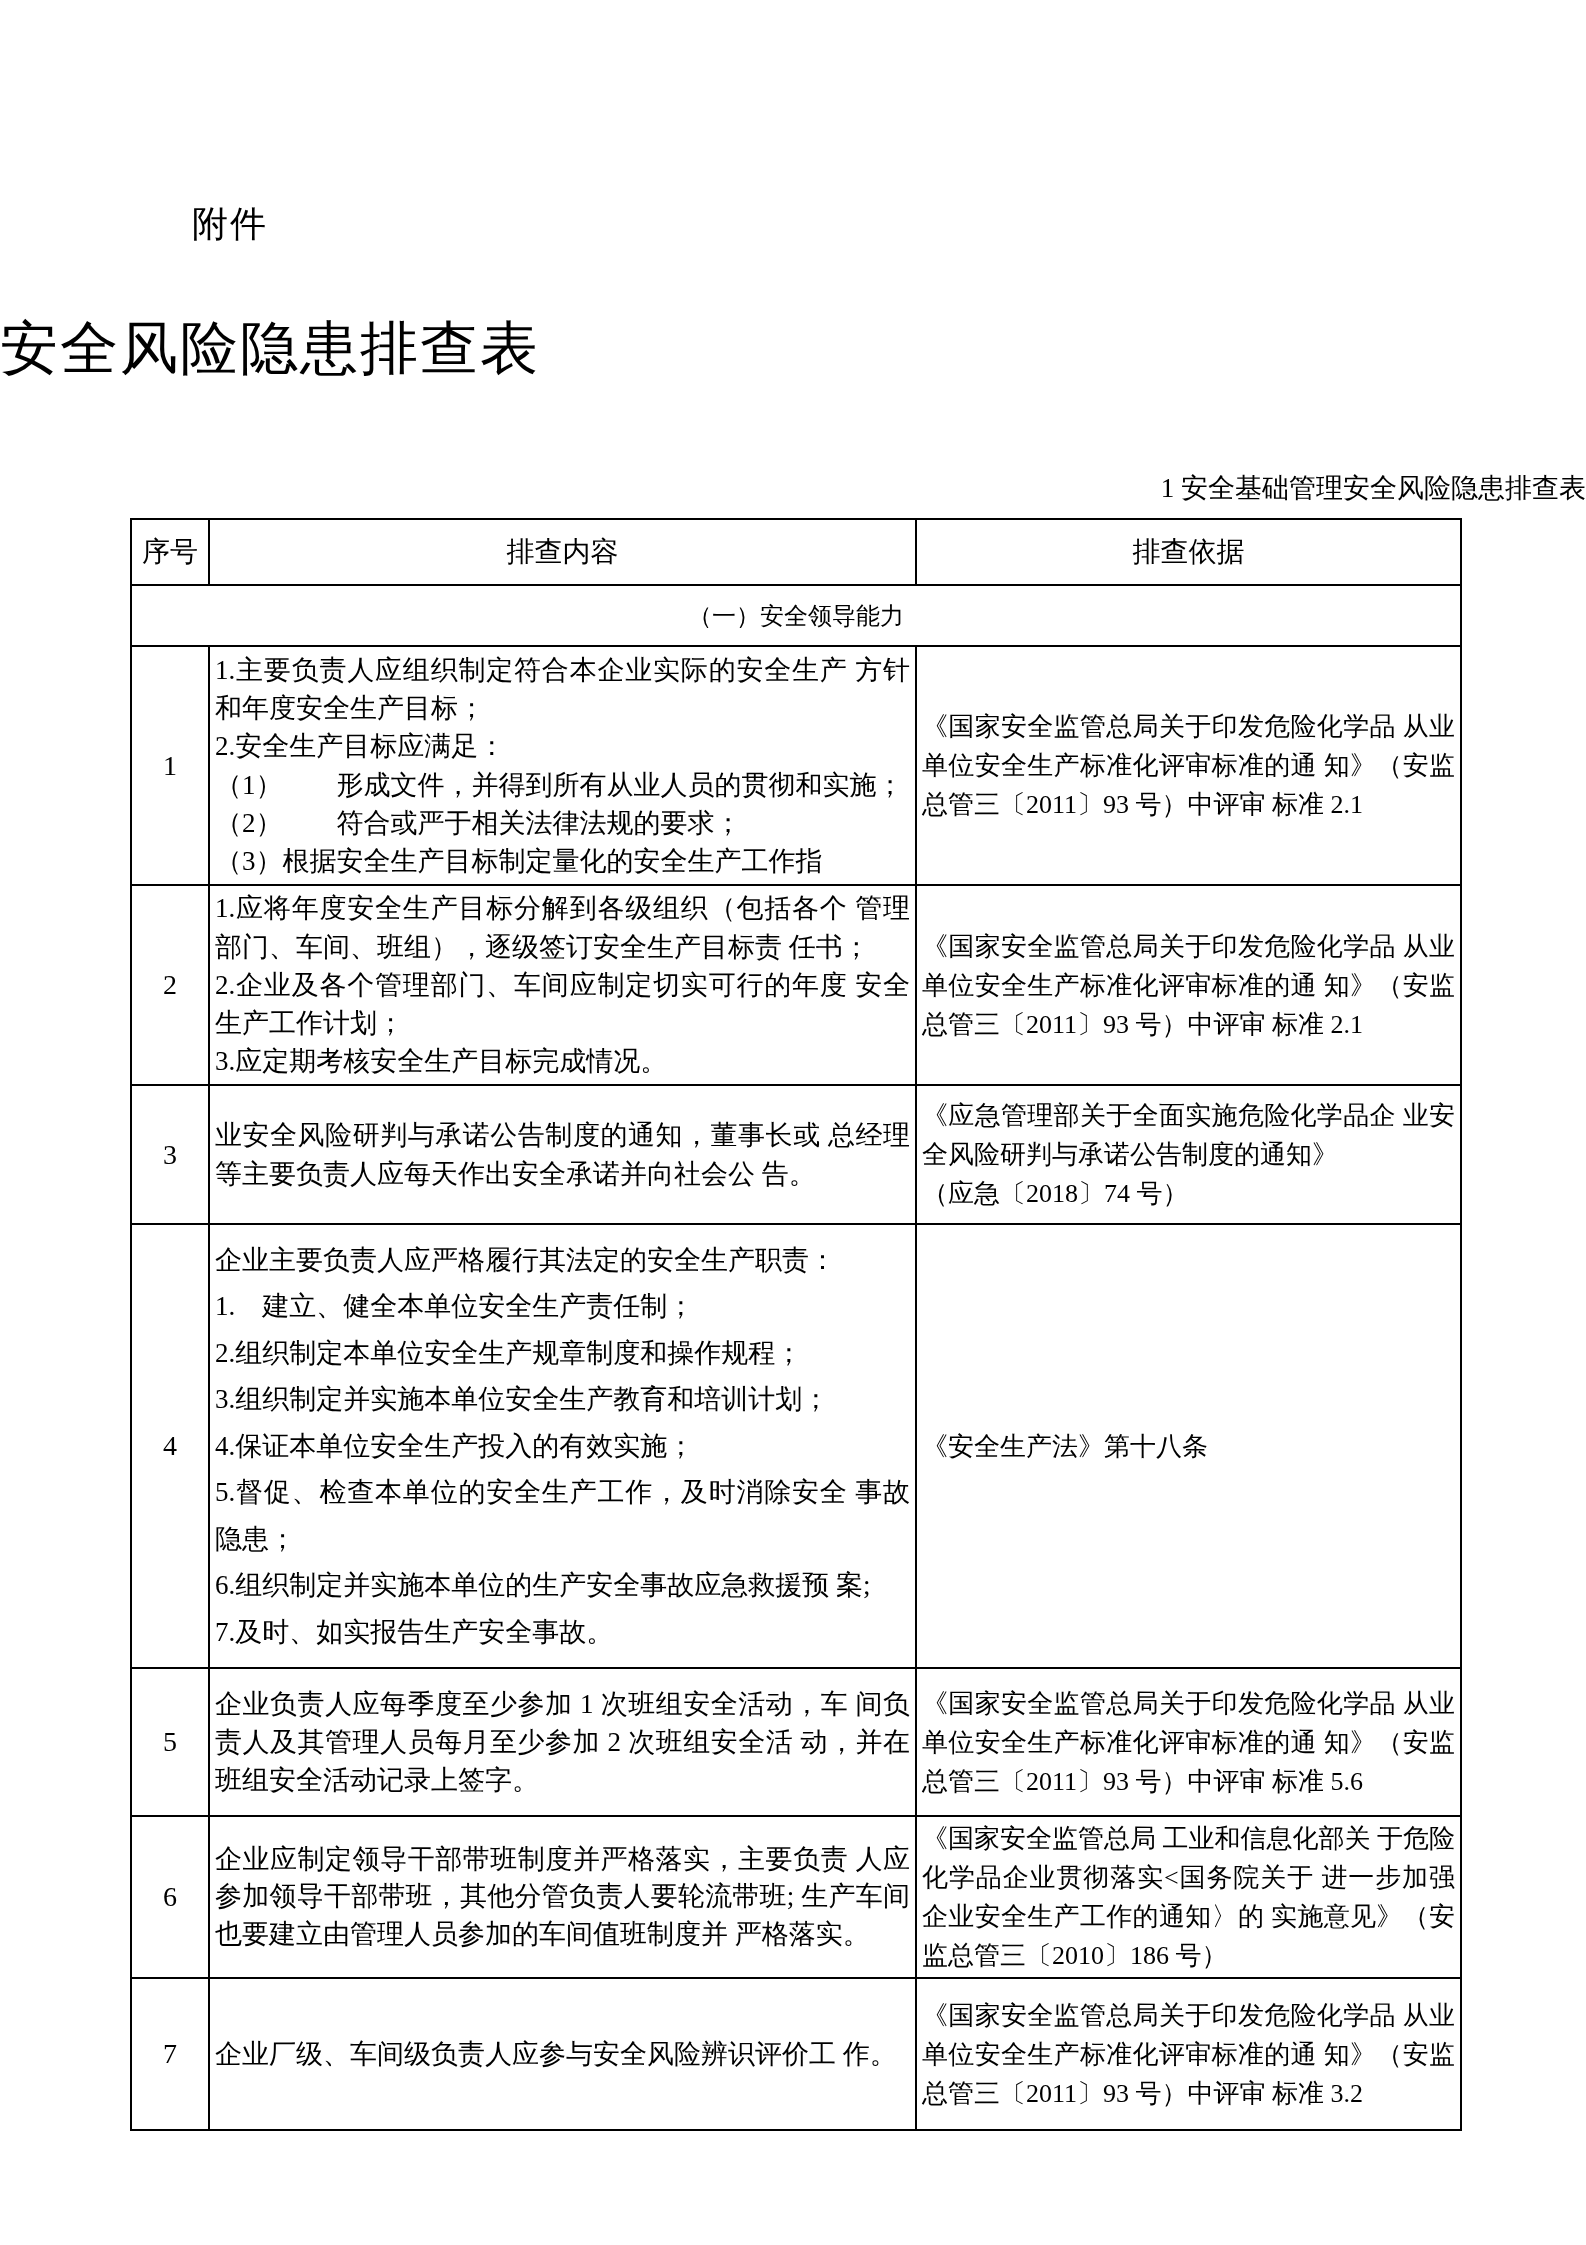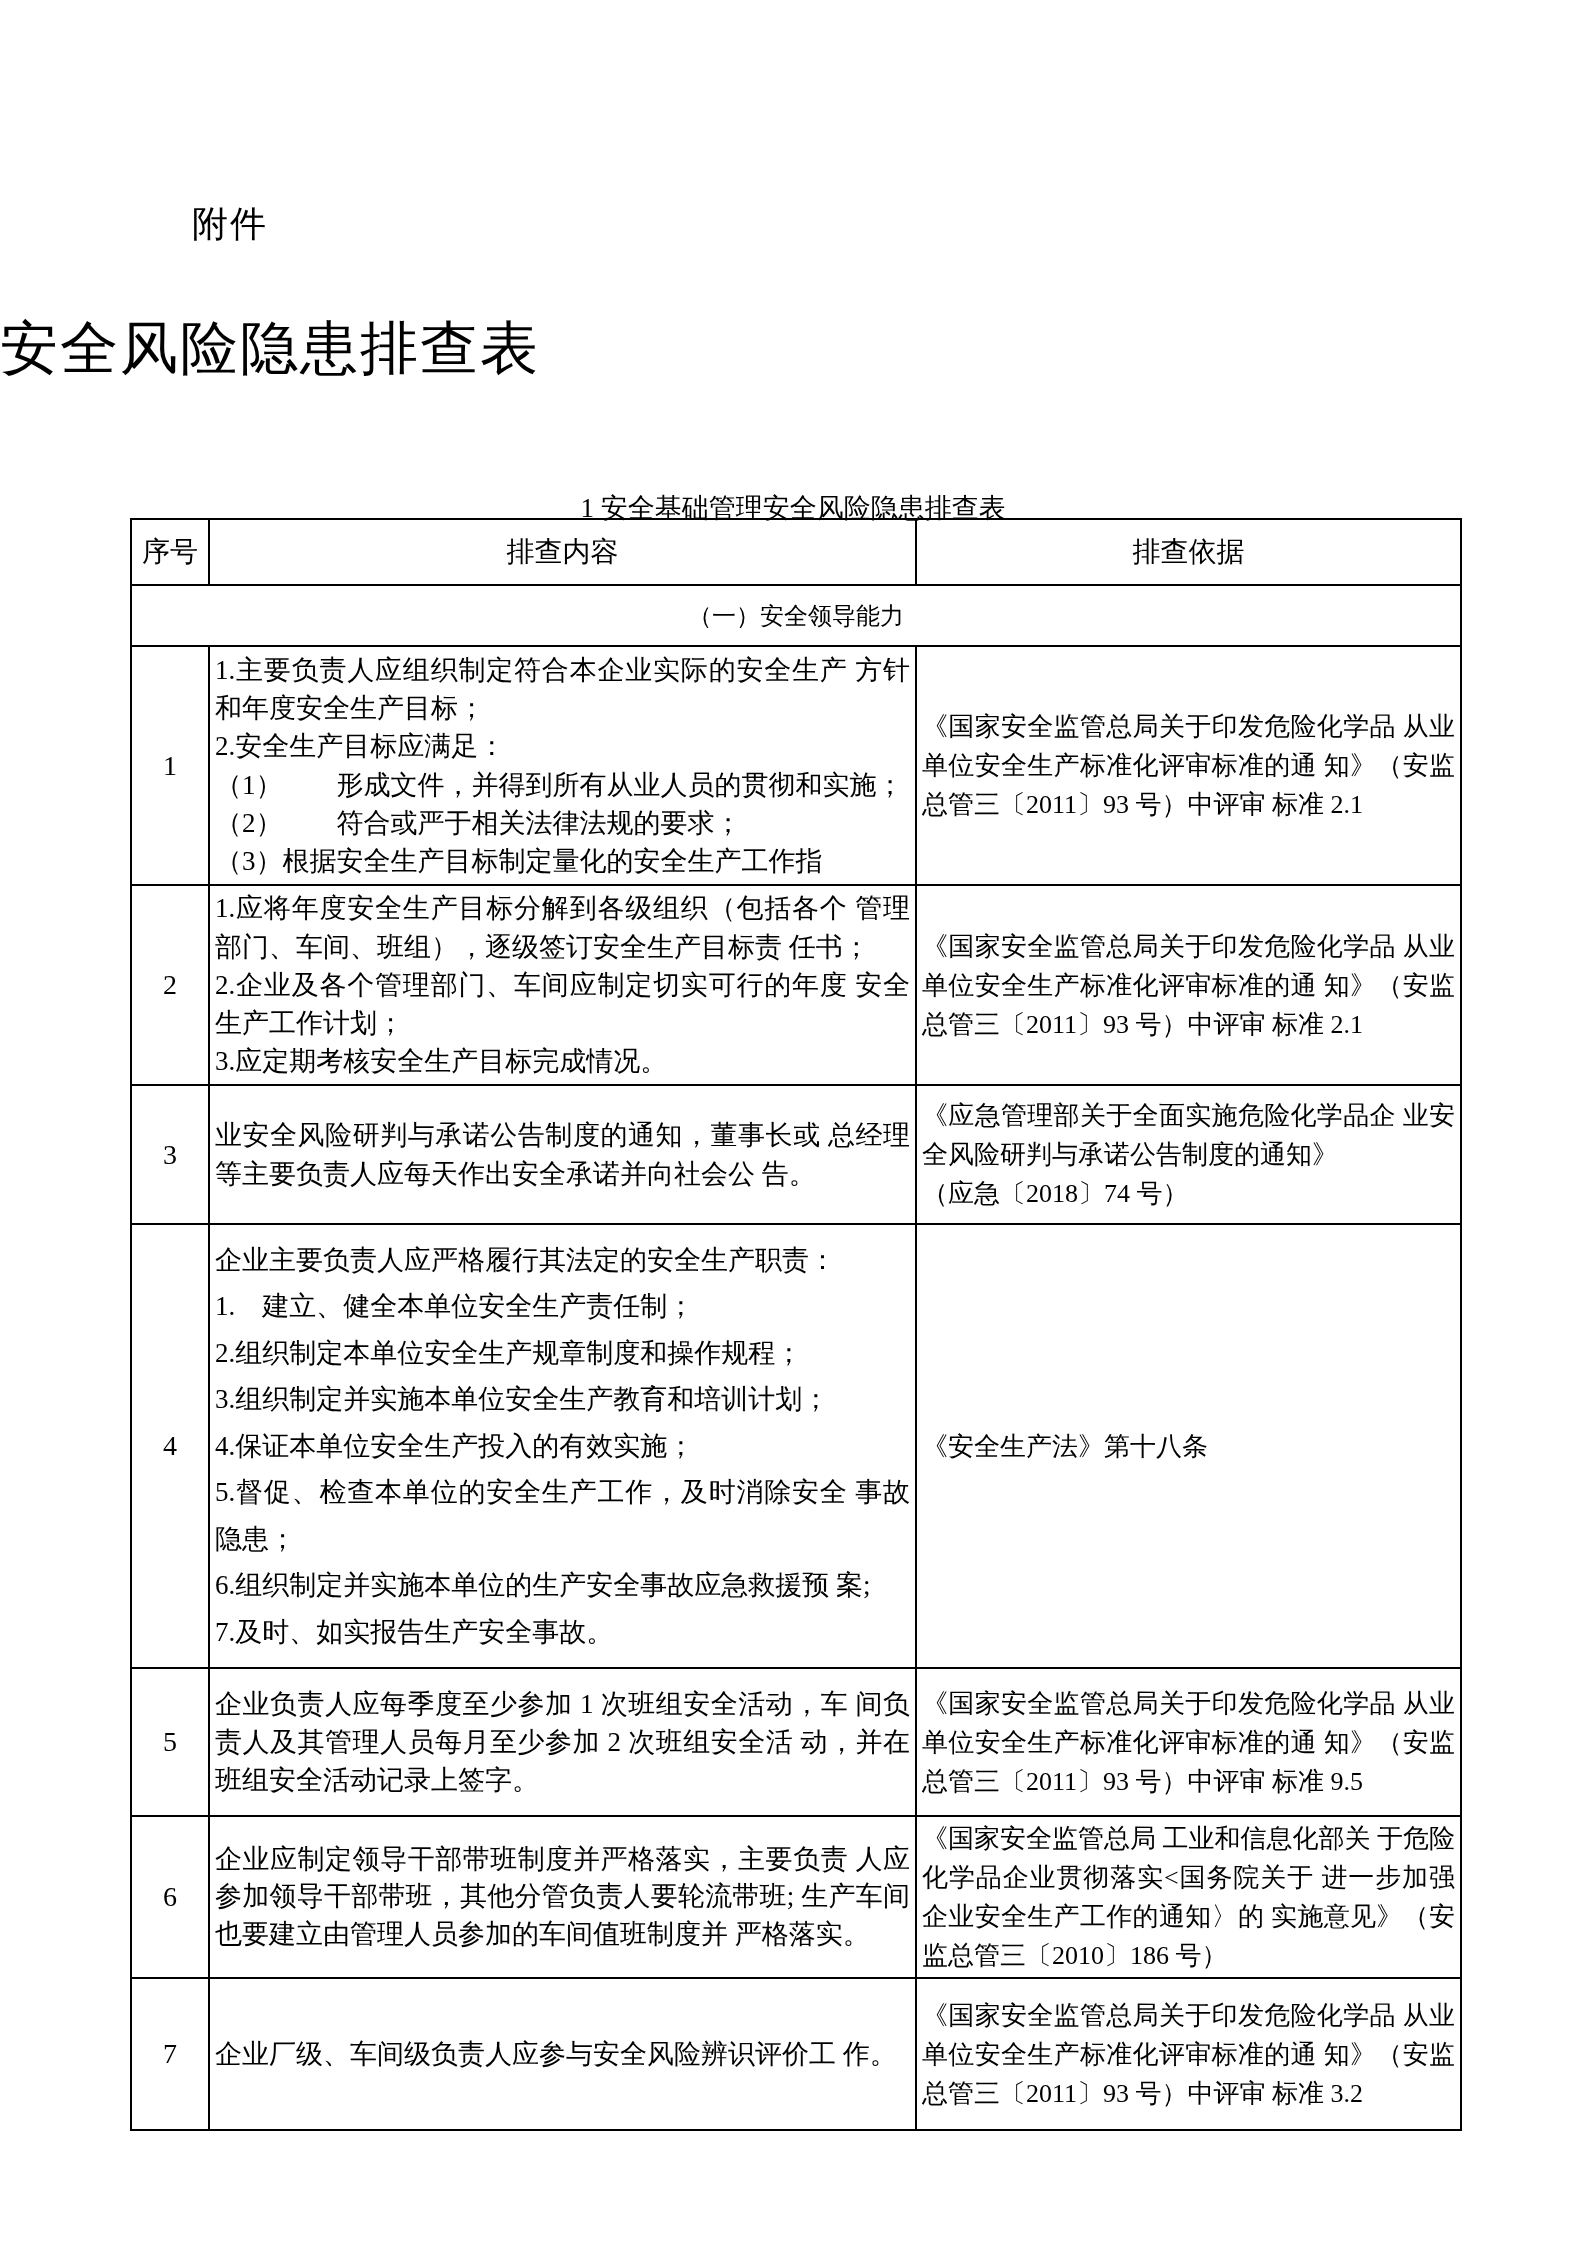--- a/index.html
+++ b/index.html
@@ -15,21 +15,21 @@
     position:absolute; left:183px; top:200px;
     font-size:36px; letter-spacing:2px;margin-left:9px;
   }
   .doc-title {
     position:absolute; left:0; top:310px; width:100%;
     font-size:58px; letter-spacing:2px;
     font-weight:400;
   }
   .table-caption {
     position:absolute; left:0; top:470px; width:100%;
-    text-align:center; font-size:27px;margin-top:20px;
+    text-align:right; font-size:27px;
   }
   table.check-table {
     position:absolute; left:130px; top:518px;
     width:1330px;
     border-collapse:collapse;
     table-layout:fixed;
   }
   table.check-table td, table.check-table th {
     border:2px solid #000;
     vertical-align:middle;
@@ -121,21 +121,21 @@
 3.组织制定并实施本单位安全生产教育和培训计划；
 4.保证本单位安全生产投入的有效实施；
 5.督促、检查本单位的安全生产工作，及时消除安全 事故隐患；
 6.组织制定并实施本单位的生产安全事故应急救援预 案;
 7.及时、如实报告生产安全事故。</td>
       <td class="basis-cell">《安全生产法》第十八条</td>
     </tr>
     <tr class="r5">
       <td class="no-cell">5</td>
       <td class="content-cell">企业负责人应每季度至少参加 1 次班组安全活动，车 间负责人及其管理人员每月至少参加 2 次班组安全活 动，并在班组安全活动记录上签字。</td>
-      <td class="basis-cell">《国家安全监管总局关于印发危险化学品 从业单位安全生产标准化评审标准的通 知》（安监总管三〔2011〕93 号）中评审 标准 9.5</td>
+      <td class="basis-cell">《国家安全监管总局关于印发危险化学品 从业单位安全生产标准化评审标准的通 知》（安监总管三〔2011〕93 号）中评审 标准 5.6</td>
     </tr>
     <tr class="r6">
       <td class="no-cell">6</td>
       <td class="content-cell">企业应制定领导干部带班制度并严格落实，主要负责 人应参加领导干部带班，其他分管负责人要轮流带班; 生产车间也要建立由管理人员参加的车间值班制度并 严格落实。</td>
       <td class="basis-cell">《国家安全监管总局 工业和信息化部关 于危险化学品企业贯彻落实&lt;国务院关于 进一步加强企业安全生产工作的通知〉的 实施意见》（安监总管三〔2010〕186 号）</td>
     </tr>
     <tr class="r7">
       <td class="no-cell">7</td>
       <td class="content-cell">企业厂级、车间级负责人应参与安全风险辨识评价工 作。</td>
       <td class="basis-cell">《国家安全监管总局关于印发危险化学品 从业单位安全生产标准化评审标准的通 知》（安监总管三〔2011〕93 号）中评审 标准 3.2</td>

